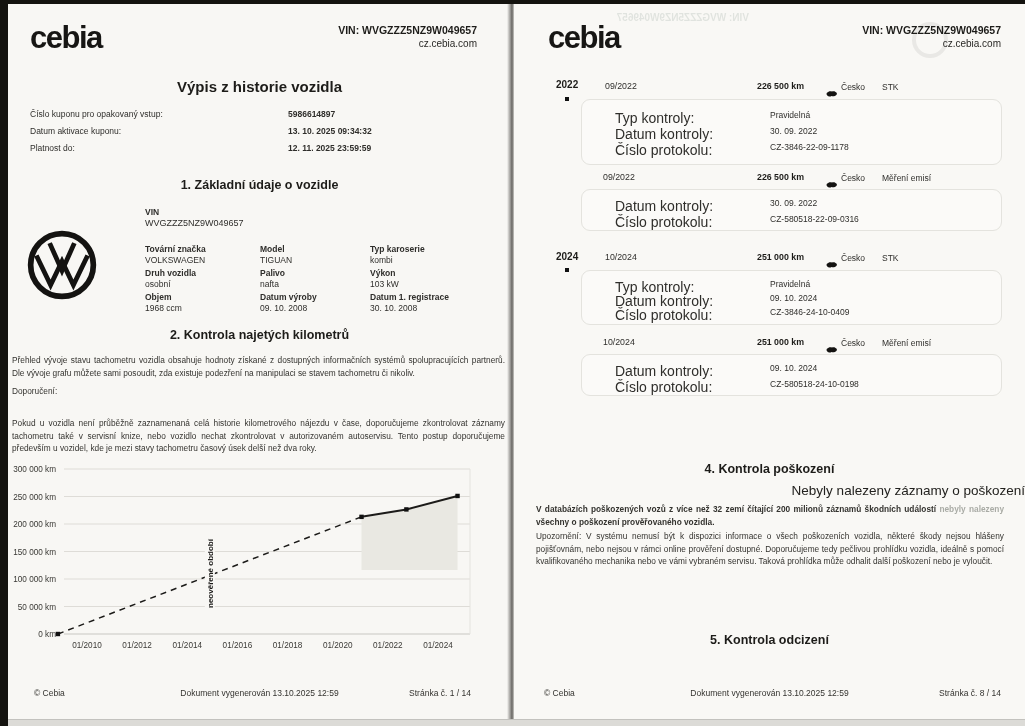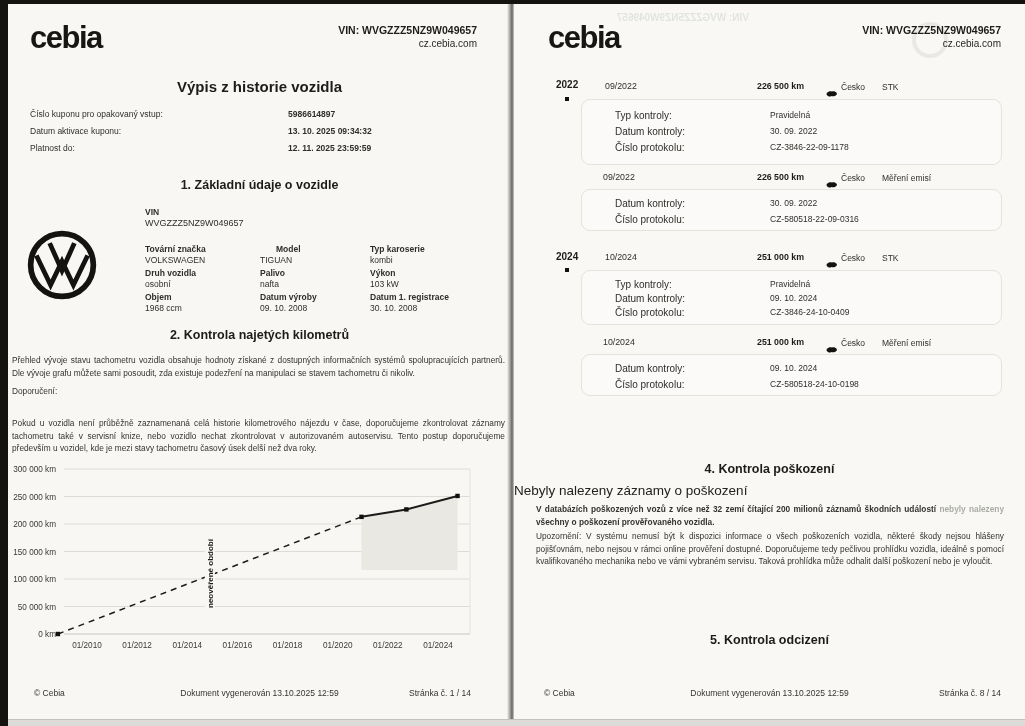--- a/index.html
+++ b/index.html
@@ -28,23 +28,23 @@
   .val { font-size:8.5px; color:#2f2e2b; }
   .b { font-weight:bold; }
   .para { font-size:8.3px; line-height:12.5px; text-align:justify; color:#34332f; }
   .year { font-size:10px; font-weight:bold; color:#1d1c19; }
   .month { font-size:8.8px; color:#2f2e2b; }
   .km { font-size:8.8px; font-weight:bold; color:#1d1c19; }
   .country { font-size:8.5px; color:#2f2e2b; }
   .etype { font-size:8.5px; color:#2f2e2b; }
   .marker { width:3.5px; height:3.5px; background:#111; }
   .dbox { position:absolute; border:1.5px solid #e4e3de; border-radius:9px; background:rgba(255,255,255,.3); }
-  .drow-l { position:absolute; left:33px; font-size:10px; color:#2f2e2b; }
+  .drow-l { position:absolute; left:33px; font-size:14px; color:#2f2e2b; }
   .drow-v { position:absolute; left:188px; font-size:8.5px; color:#2f2e2b; }
-  .result-line { font-size:13.5px; text-align:left; color:#23221f; width:100%; }
+  .result-line { font-size:13.5px; text-align:right; color:#23221f; width:100%; }
   .light { color:#a9aba5; font-weight:bold; }
   .bold-mix { font-weight:bold; }
   .footer-t { font-size:8.5px; color:#34332f; }
   .artifact { opacity:.11; transform:scaleX(-1); font-size:10px; font-weight:bold; color:#243; }
   .bleed-ring { width:36px; height:36px; border:4px solid rgba(30,30,30,.07); border-radius:50%; }
   svg text.ctick { font-size:8.2px; fill:#3a3935; font-family:"Liberation Sans", sans-serif; }
   svg text.canno { font-size:8px; font-weight:bold; fill:#1c1b19; font-family:"Liberation Sans", sans-serif; }
 </style>
 </head>
 <body>
@@ -72,21 +72,21 @@
       <path d="M27 17 L40 46 L53 17" fill="none" stroke="#141311" stroke-width="5"></path>
       <path d="M13 30 L28 61 L40 36 L52 61 L67 30" fill="none" stroke="#141311" stroke-width="5"></path>
     </svg>
   </div>
 
   <div class="abs lbl b" style="left:137px; top:207px;">VIN</div>
   <div class="abs val" style="left:137px; top:218px; font-size:9px;">WVGZZZ5NZ9W049657</div>
 
   <div class="abs lbl b" style="left:137px; top:244px;">Tovární značka</div>
   <div class="abs val" style="left:137px; top:255px;">VOLKSWAGEN</div>
-  <div class="abs lbl b" style="left:268px; top:244px;">Model</div>
+  <div class="abs lbl b" style="left:252px; top:244px;">Model</div>
   <div class="abs val" style="left:252px; top:255px;">TIGUAN</div>
   <div class="abs lbl b" style="left:362px; top:244px;">Typ karoserie</div>
   <div class="abs val" style="left:362px; top:255px;">kombi</div>
   <div class="abs lbl b" style="left:137px; top:268px;">Druh vozidla</div>
   <div class="abs val" style="left:137px; top:279px;">osobní</div>
   <div class="abs lbl b" style="left:252px; top:268px;">Palivo</div>
   <div class="abs val" style="left:252px; top:279px;">nafta</div>
   <div class="abs lbl b" style="left:362px; top:268px;">Výkon</div>
   <div class="abs val" style="left:362px; top:279px;">103 kW</div>
   <div class="abs lbl b" style="left:137px; top:292px;">Objem</div>

